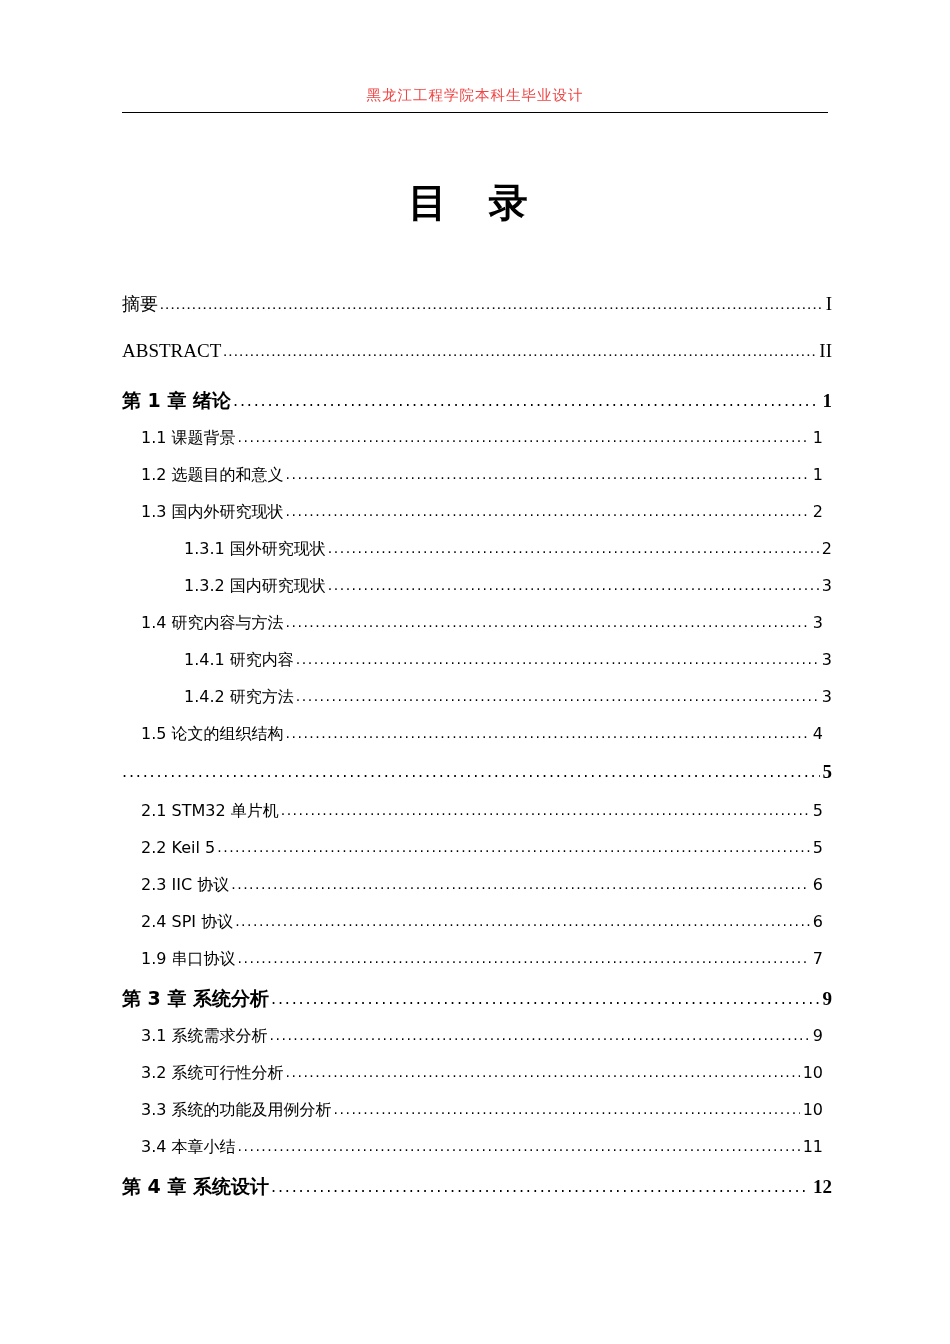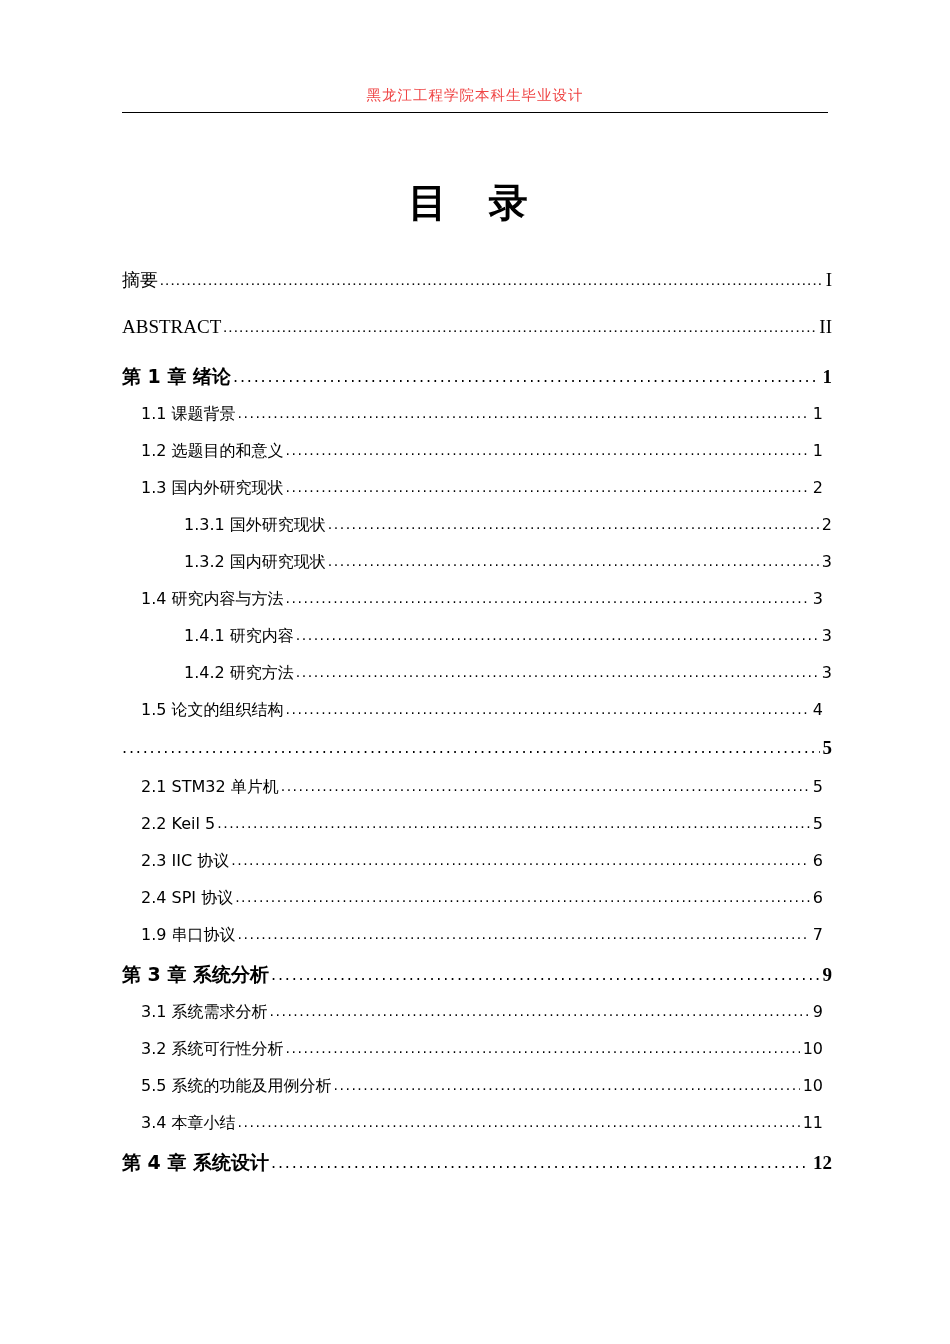--- a/index.html
+++ b/index.html
@@ -53,21 +53,21 @@
     text-align: center;
     font-family: "DejaVu Sans", sans-serif;
     font-size: 39px;
     font-weight: bold;
     letter-spacing: 14px;
     color: #000;
   }
   
   .toc {
     position: absolute;
-    top: 268px;
+    top: 292px;
     left: 122px;
     width: 710px;
   }
   .toc-entry {
     display: flex;
     align-items: baseline;
     width: 100%;
     white-space: nowrap;
     overflow: hidden;
   }
@@ -237,21 +237,21 @@
         <span class="toc-label">3.1 系统需求分析</span>
         <span class="toc-dots">........................................................................................................................................................................................................</span>
         <span class="toc-page">9</span>
       </div>
       <div class="toc-entry lvl-2">
         <span class="toc-label">3.2 系统可行性分析</span>
         <span class="toc-dots">........................................................................................................................................................................................................</span>
         <span class="toc-page">10</span>
       </div>
       <div class="toc-entry lvl-2">
-        <span class="toc-label">5.5 系统的功能及用例分析</span>
+        <span class="toc-label">3.3 系统的功能及用例分析</span>
         <span class="toc-dots">........................................................................................................................................................................................................</span>
         <span class="toc-page">10</span>
       </div>
       <div class="toc-entry lvl-2">
         <span class="toc-label">3.4 本章小结</span>
         <span class="toc-dots">........................................................................................................................................................................................................</span>
         <span class="toc-page">11</span>
       </div>
       <div class="toc-entry lvl-1">
         <span class="toc-label">第 4 章  系统设计</span>

